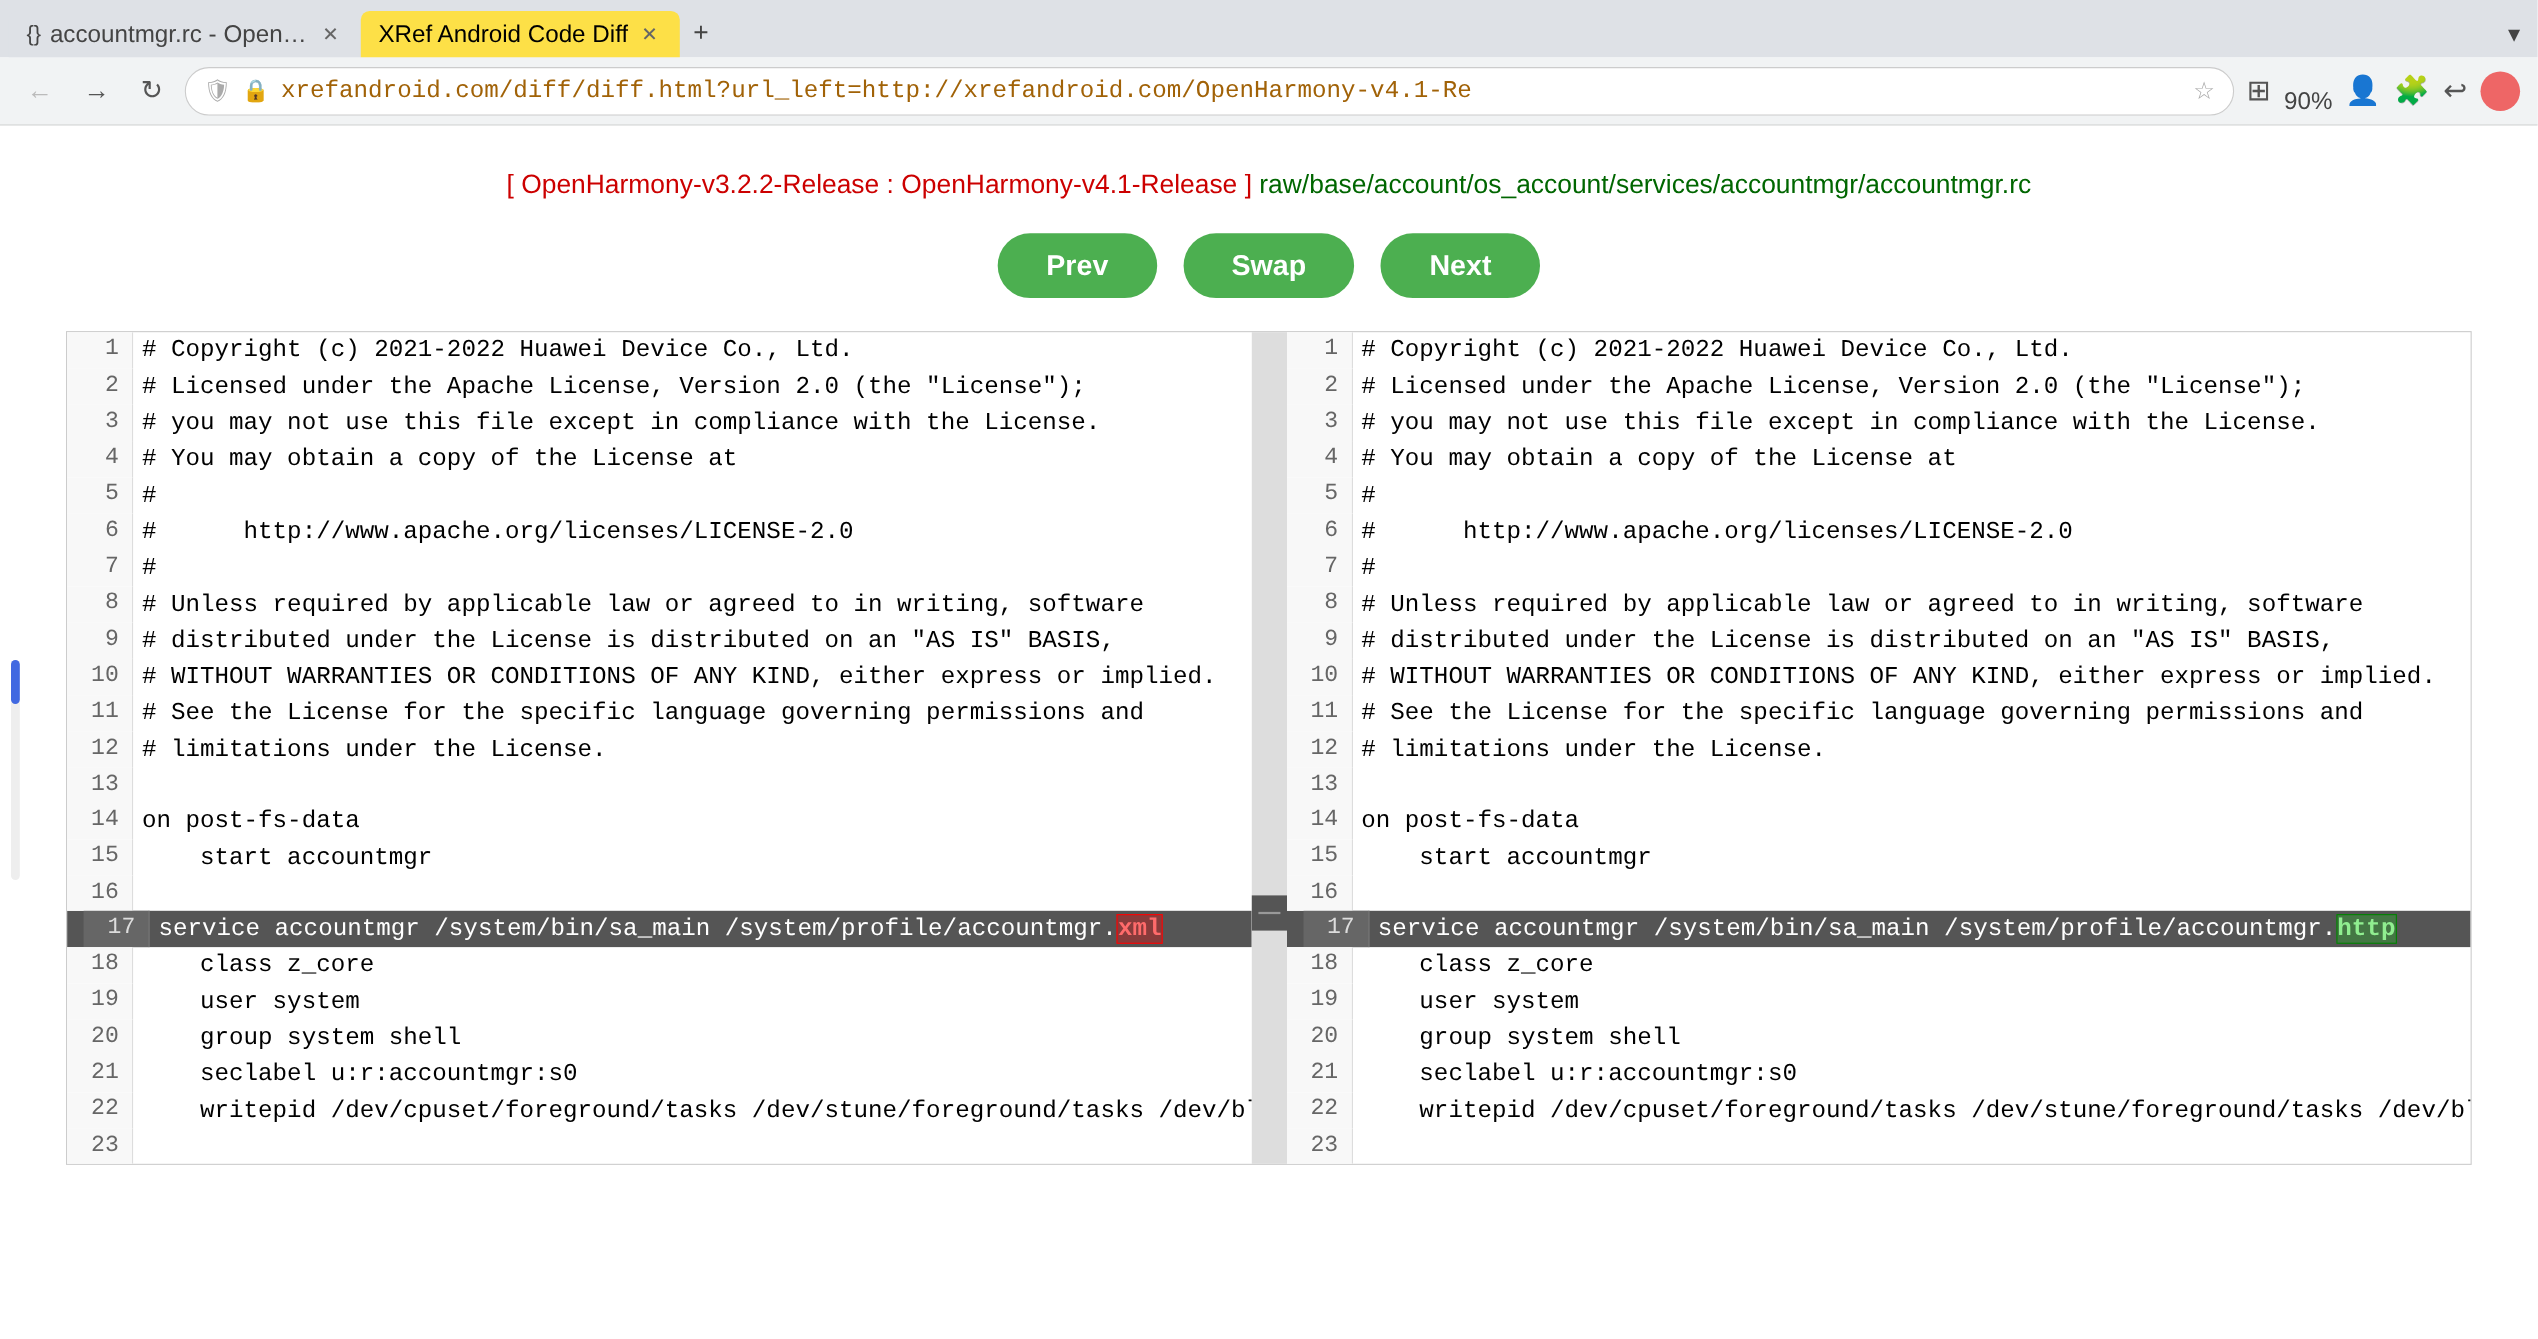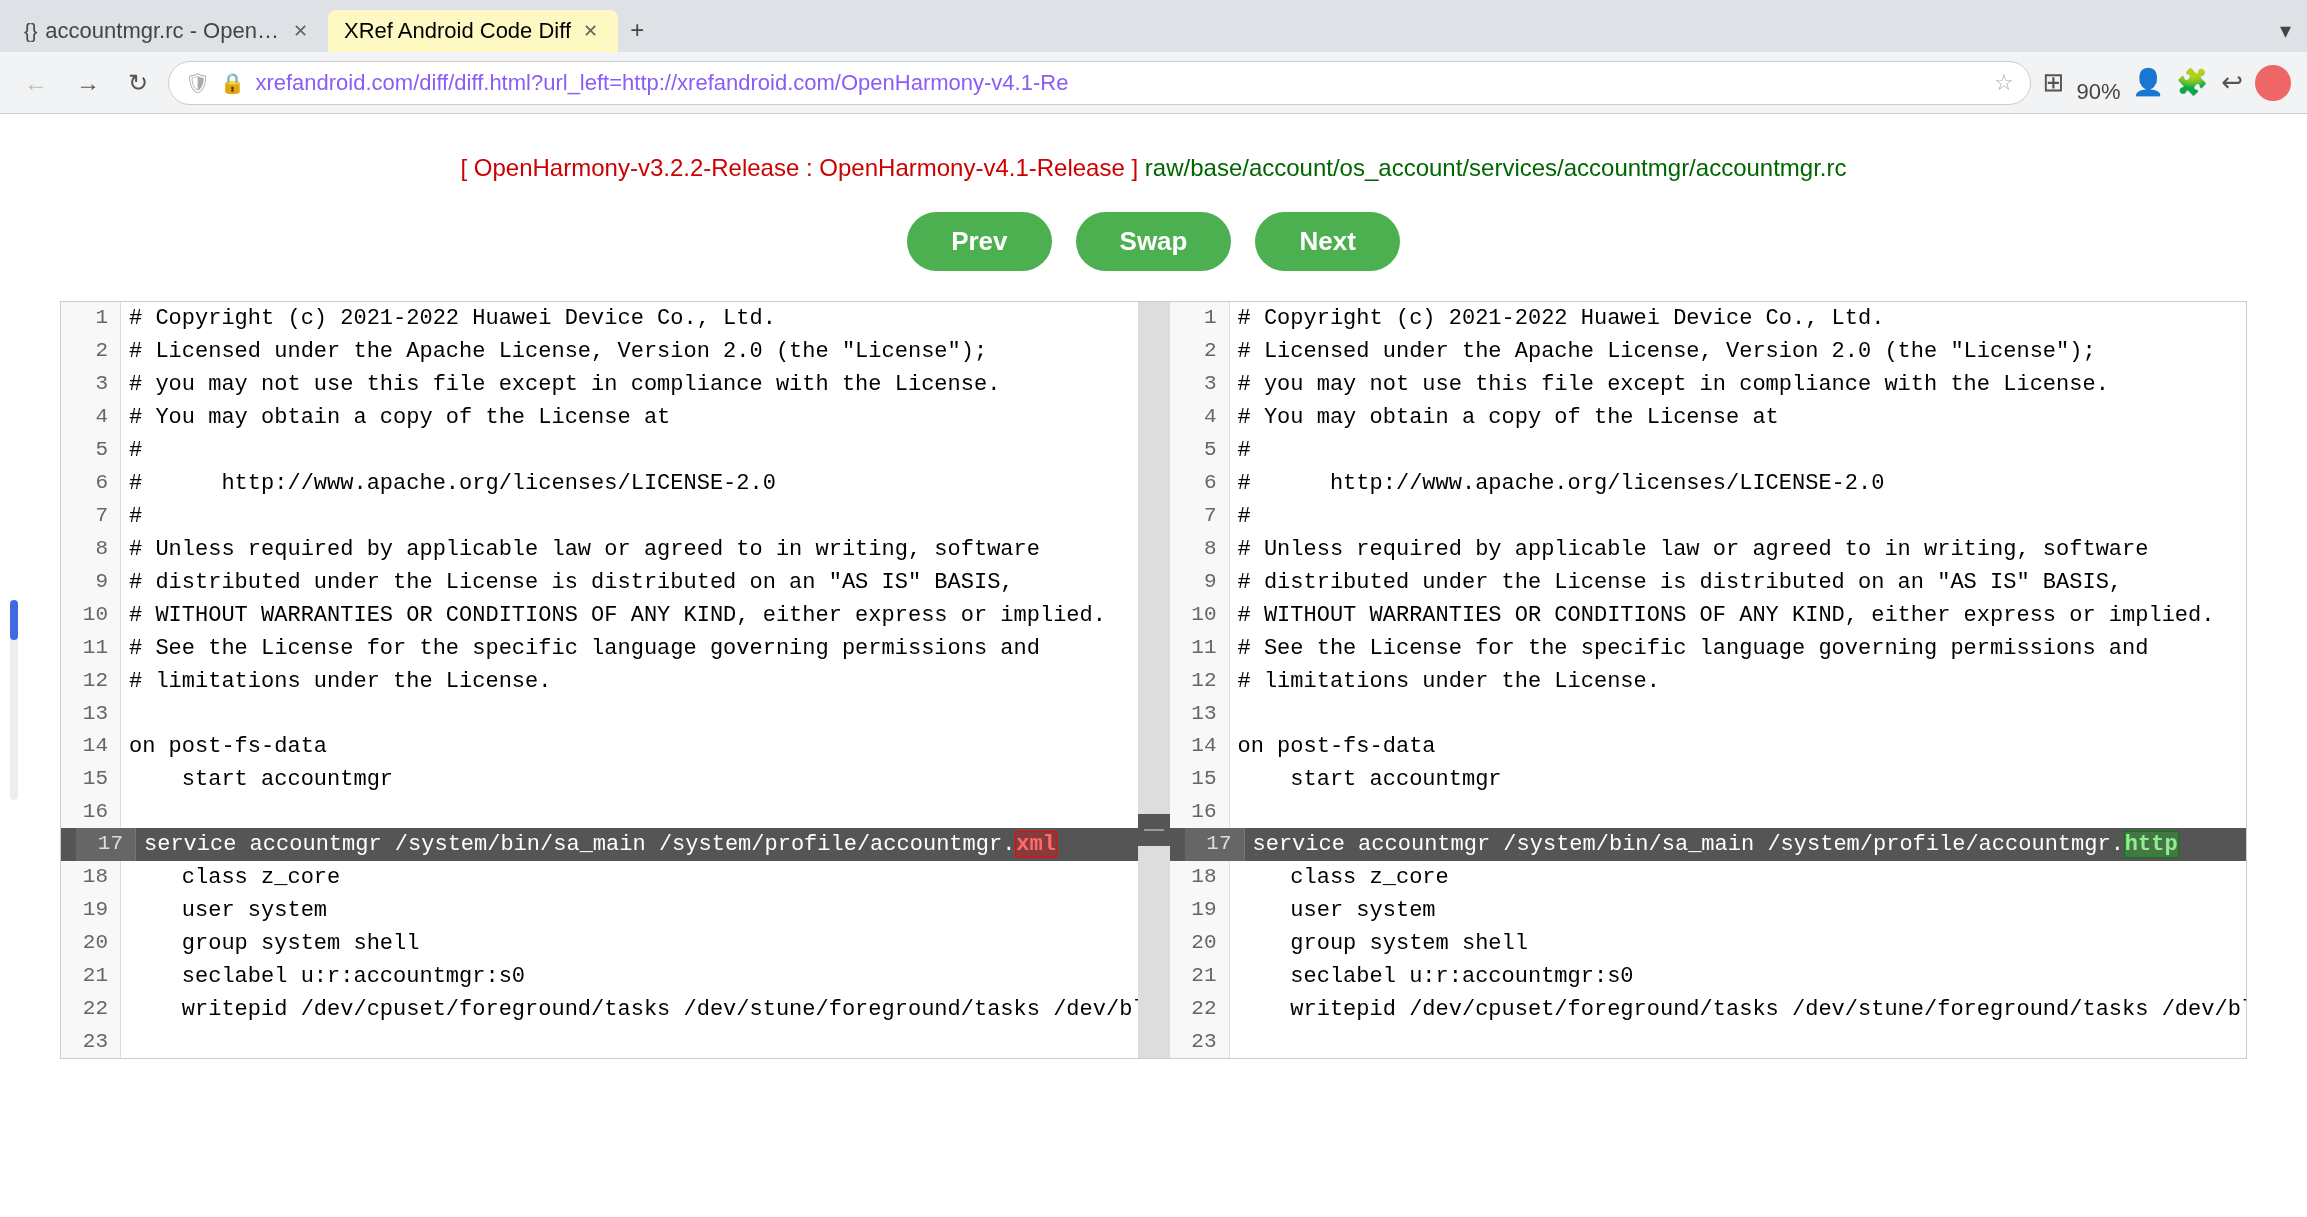--- a/index.html
+++ b/index.html
@@ -2,32 +2,32 @@
 <html><head>
   <meta charset="utf-8">
   <style>
     * { margin: 0; padding: 0; box-sizing: border-box; }
     body { font-family: Arial, sans-serif; background: #fff; width: 2307px; min-height: 1217px; overflow-x: hidden; }
 
     
     .browser-chrome { background: #f1f3f4; border-bottom: 1px solid #ccc; }
     .tab-bar { display: flex; align-items: flex-end; padding: 8px 8px 0 8px; background: #dee1e6; }
     .tab { display: flex; align-items: center; padding: 8px 16px; border-radius: 8px 8px 0 0; font-size: 22px; cursor: pointer; max-width: 320px; background: #dee1e6; color: #444; gap: 8px; }
-    .tab.active { background: #fef9c3; color: #000; }
+    .tab.active { background: #fde047; color: #000; }
     .tab .tab-title { overflow: hidden; text-overflow: ellipsis; white-space: nowrap; max-width: 240px; }
     .tab .close-btn { font-size: 18px; color: #666; cursor: pointer; padding: 2px 4px; border-radius: 50%; }
     .tab-icon { font-size: 20px; }
     .new-tab-btn { padding: 8px 12px; font-size: 24px; color: #444; cursor: pointer; background: none; border: none; }
     .tab-right { margin-left: auto; padding: 8px; font-size: 22px; color: #444; }
 
     .address-bar { display: flex; align-items: center; padding: 8px 16px; gap: 12px; background: #f1f3f4; }
     .nav-btn { background: none; border: none; cursor: pointer; font-size: 24px; color: #555; padding: 8px; border-radius: 50%; }
     .nav-btn.disabled { color: #bbb; cursor: default; }
     .url-bar { flex: 1; display: flex; align-items: center; background: #fff; border: 1px solid #ccc; border-radius: 24px; padding: 8px 16px; gap: 10px; font-size: 22px; }
-    .url-text { font-size: 22px; color: #8b5cf6; overflow: hidden; text-overflow: ellipsis; white-space: nowrap; flex: 1; }
+    .url-text { font-size: 22px; color: #a16207; overflow: hidden; text-overflow: ellipsis; white-space: nowrap; flex: 1; font-family: Liberation Mono, monospace; }
     .url-star { color: #aaa; font-size: 22px; cursor: pointer; }
 
     
     .page-content { padding: 40px 60px 20px 60px; }
     .page-header { text-align: center; margin-bottom: 30px; }
     .page-header .breadcrumb { font-size: 24px; color: #c00; }
 
     .nav-buttons { display: flex; justify-content: center; gap: 24px; margin-bottom: 30px; }
     .nav-button { padding: 14px 44px; border-radius: 30px; background: #4CAF50; color: white; font-size: 26px; font-weight: bold; border: none; cursor: pointer; }
 

